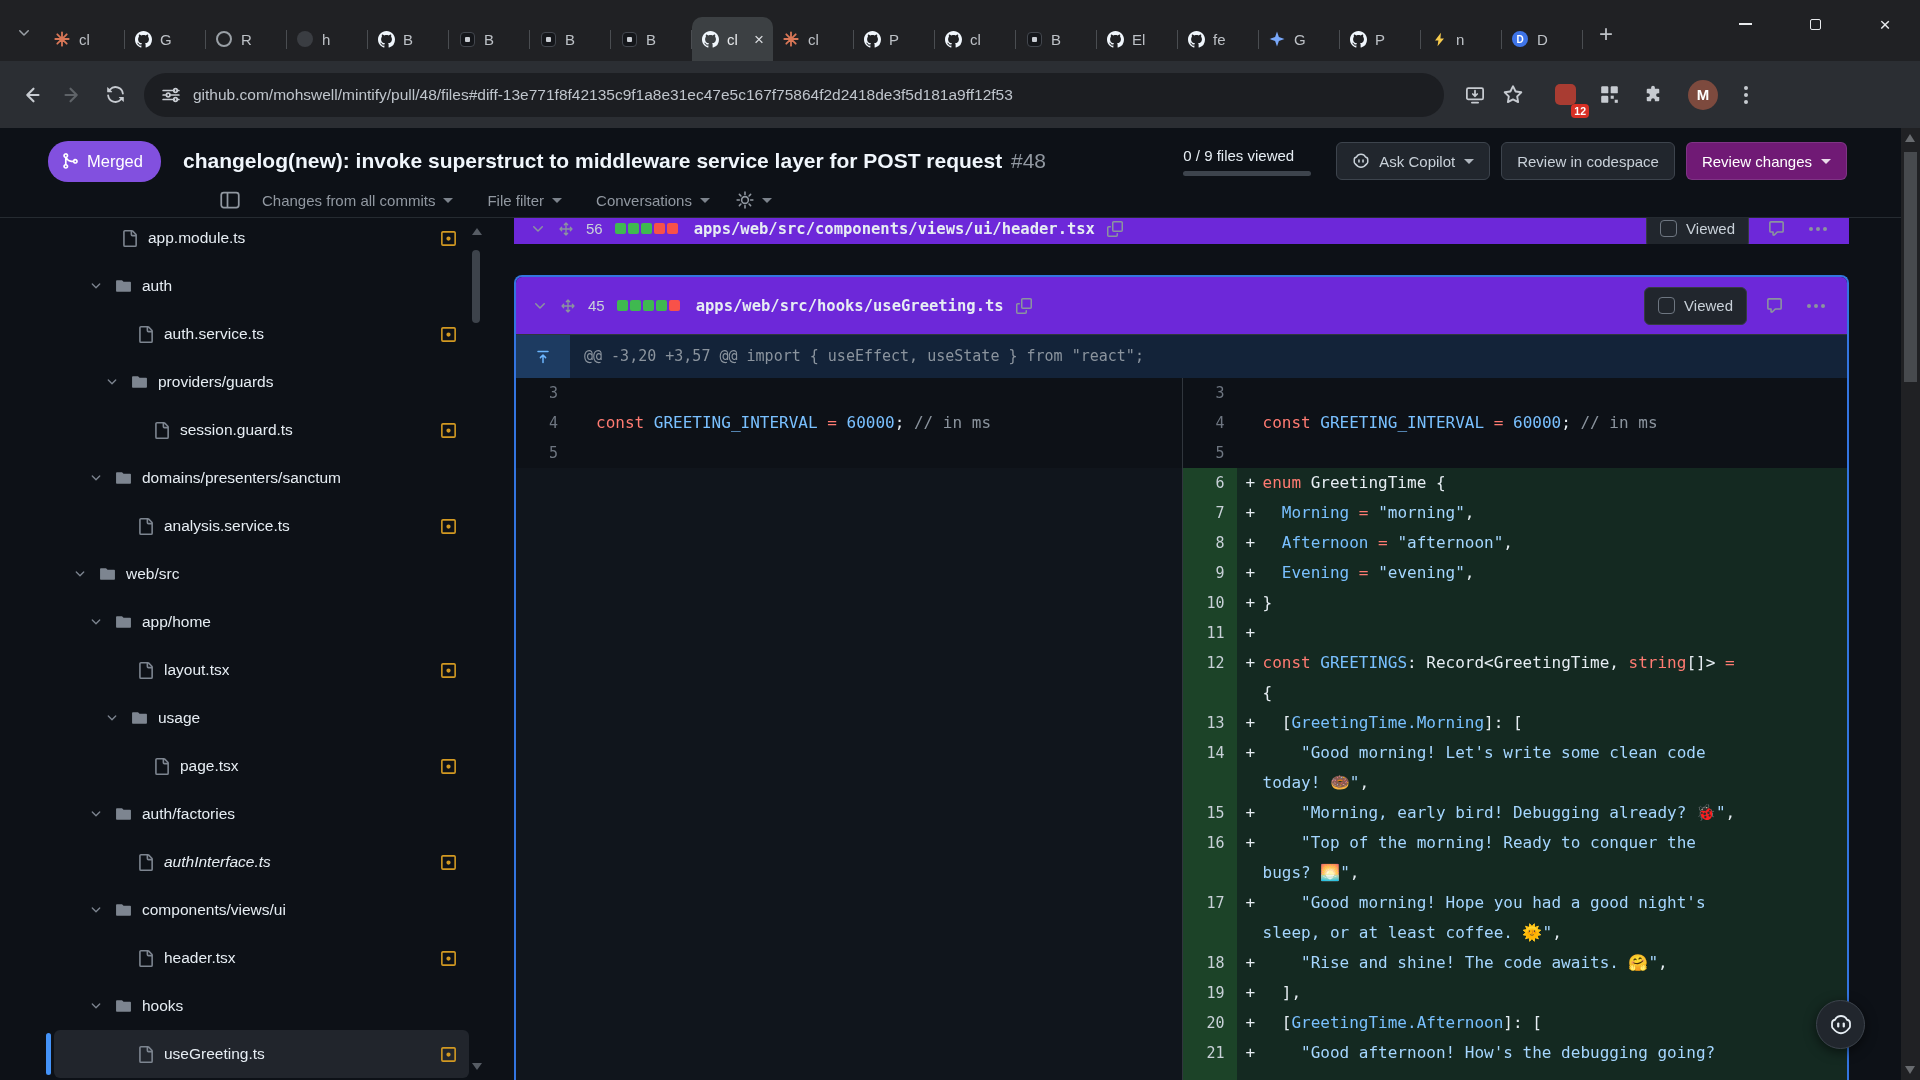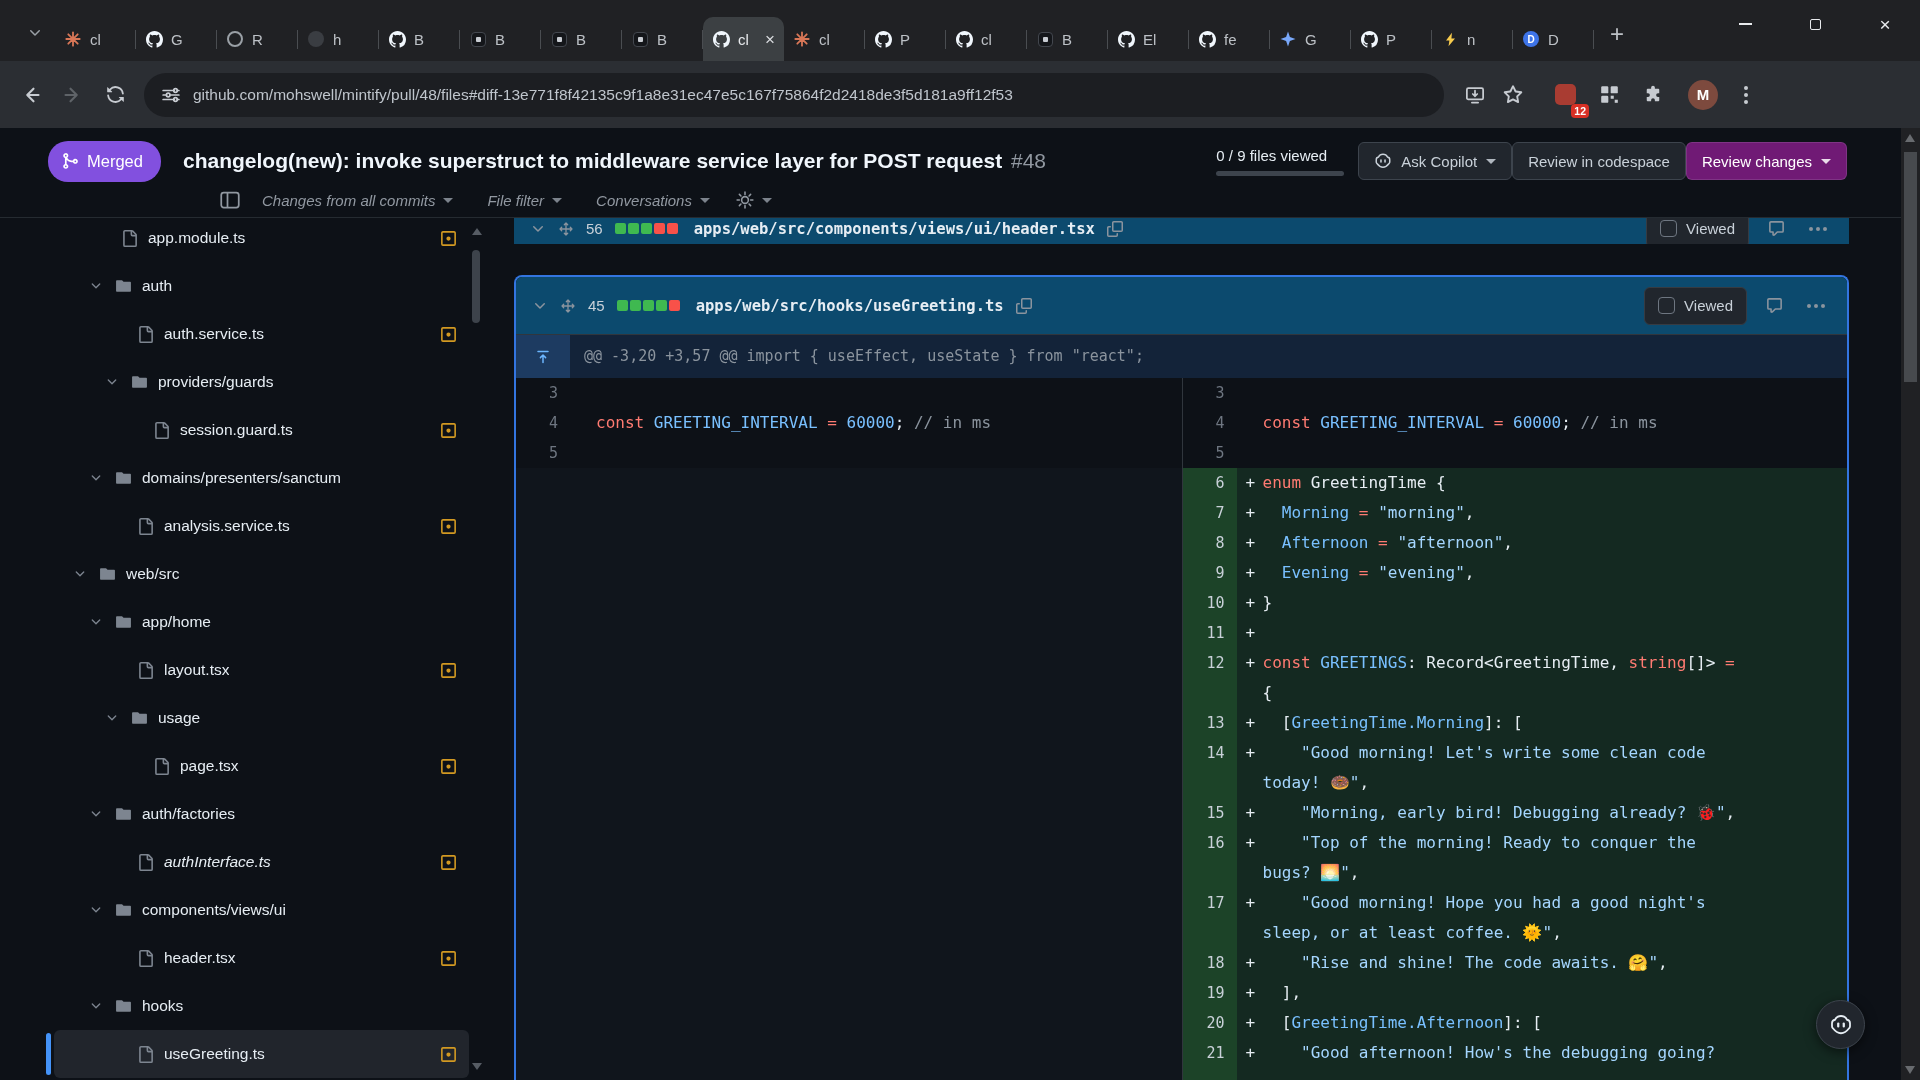--- a/index.html
+++ b/index.html
@@ -2,21 +2,21 @@
 <html><head>
 <meta charset="utf-8">
 <style>
   * { box-sizing: border-box; margin: 0; padding: 0; }
   html,body { width:1920px; height:1080px; overflow:hidden; background:#0d1117;
     font-family:"Liberation Sans", sans-serif; }
   .c { display:flex; align-items:center; justify-content:center; }
   svg { display:block; }
 
   
-  .tabstrip { height:61px; background:#202124; display:flex; align-items:flex-end; padding:0 11px; position:relative; }
+  .tabstrip { height:61px; background:#202124; display:flex; align-items:flex-end; padding:0 0; position:relative; }
   .tab-search { width:36px; height:36px; margin:0 2px 10px 6px; color:#9aa0a6; border-radius:50%; }
   .tabs { display:flex; align-items:flex-end; }
   .tab { width:81px; height:44px; border-radius:10px 10px 0 0; display:flex; align-items:center;
     padding:0 9px; gap:8px; color:#bdc1c6; font-size:15px; position:relative; cursor:default; }
   .tab:not(.active)::after { content:""; position:absolute; right:0; top:13px; height:19px; width:1px; background:#4a4d51; }
   .tab.active { background:#3c4043; color:#e8eaed; }
   .tab .fav { width:18px; height:18px; flex:none; display:flex; align-items:center; justify-content:center; }
   .tab .tlabel { overflow:hidden; white-space:nowrap; flex:1; }
   .tab .tclose { color:#dadce0; font-size:17px; line-height:1; margin-left:2px; }
   .favcirc { width:16px; height:16px; border-radius:50%; display:flex; align-items:center; justify-content:center;
@@ -47,25 +47,25 @@
   .kebab-v { width:4px; height:4px; border-radius:50%; background:#c7cbd1; box-shadow:0 -7px 0 #c7cbd1, 0 7px 0 #c7cbd1; }
   .kv-wrap { width:40px; height:40px; margin-left:8px; }
 
   
   .gh-header { height:90px; background:#0d1117; border-bottom:1px solid rgba(48,54,61,.7); padding:12px 0 0 48px; position:relative; }
   .row1 { display:flex; align-items:center; height:42px; }
   .merged-badge { height:41px; padding:0 18px 0 13px; border-radius:20px; background:#8250df; color:#fff;
     font-size:16.5px; display:flex; align-items:center; gap:8px; flex:none; }
   .pr-title { font-size:21px; font-weight:bold; color:#f0f6fc; margin-left:22px; white-space:nowrap; overflow:hidden; max-width:820px; }
   .pr-number { font-size:21px; color:#9198a1; font-weight:normal; margin-left:8px; }
-  .row2 { display:flex; align-items:center; margin-top:8px; margin-left:172px; gap:34px; color:#9198a1; font-size:15px;font-style:italic; }
+  .row2 { display:flex; align-items:center; margin-top:8px; margin-left:172px; gap:34px; color:#9198a1; font-size:15px; }
   .dd { display:flex; align-items:center; gap:8px; cursor:default; }
   .caret { width:0; height:0; border-left:5px solid transparent; border-right:5px solid transparent;
     border-top:5px solid currentColor; opacity:.85; }
-  .hdr-right { position:absolute; right:73px; top:14px; display:flex; align-items:center; gap:0; }
+  .hdr-right { position:absolute; right:73px; top:14px; display:flex; align-items:center; gap:11px; }
   .files-viewed { display:flex; flex-direction:column; gap:7px; align-items:flex-start; margin-right:14px; }
   .fv-text { font-size:15px; color:#e6edf3; }
   .fv-meter { width:128px; height:5px; border-radius:3px; background:#3d444d; }
   .btn { height:38px; border-radius:6px; padding:0 15px; display:flex; align-items:center; gap:9px;
     font-size:15px; background:#21262d; border:1px solid #3d444d; color:#c9d1d9; cursor:default; }
   .btn.green { background:#701a75; border-color:rgba(240,246,252,.12); color:#fff; font-weight:500; }
 
   
   .content { display:flex; height:862px; background:#0d1117; position:relative; }
 
@@ -86,21 +86,21 @@
   .tsarr.up { top:4px; border-bottom:7px solid #565c64; }
   .tsarr.down { bottom:4px; border-top:7px solid #565c64; }
   .tsthumb { position:absolute; left:2px; top:26px; width:8px; height:73px; border-radius:4px; background:#3d434b; }
 
   
   .diffcol { flex:1; padding-left:30px; }
   .prev-strip { width:1335px; height:26px; overflow:hidden; position:relative; }
   .prev-strip .fheader { margin-top:-18px; }
   .card { width:1335px; height:805px; margin-top:31px; border:2px solid #3375e0; border-bottom:none;
     border-radius:8px 8px 0 0; overflow:hidden; background:#0d1117; display:flex; flex-direction:column; }
-  .fheader { height:58px; background:#0c4a6e; display:flex; align-items:center; padding:0 16px; gap:12px;
+  .fheader { height:58px; background:#6d28d9; display:flex; align-items:center; padding:0 16px; gap:12px;
     border-bottom:1px solid #30363d; flex:none; }
   .fh-ico { color:#8b949e; display:flex; flex:none; }
   .fh-count { color:#c9d1d9; font-size:15px; }
   .blocks { display:flex; gap:2px; }
   .blk { width:11px; height:11px; border-radius:2px; }
   .blk.g { background:#3fb950; } .blk.r { background:#f85149; }
   .fh-path { font-family:"DejaVu Sans Mono", monospace; font-size:15.5px; font-weight:bold; color:#e6edf3; margin-left:4px; }
   .fh-spacer { flex:1; }
   .viewed-btn { height:38px; border-radius:6px; padding:0 13px; display:flex; align-items:center; gap:9px;
     background:#21262d; border:1px solid #363b42; color:#c9d1d9; font-size:15px; }

